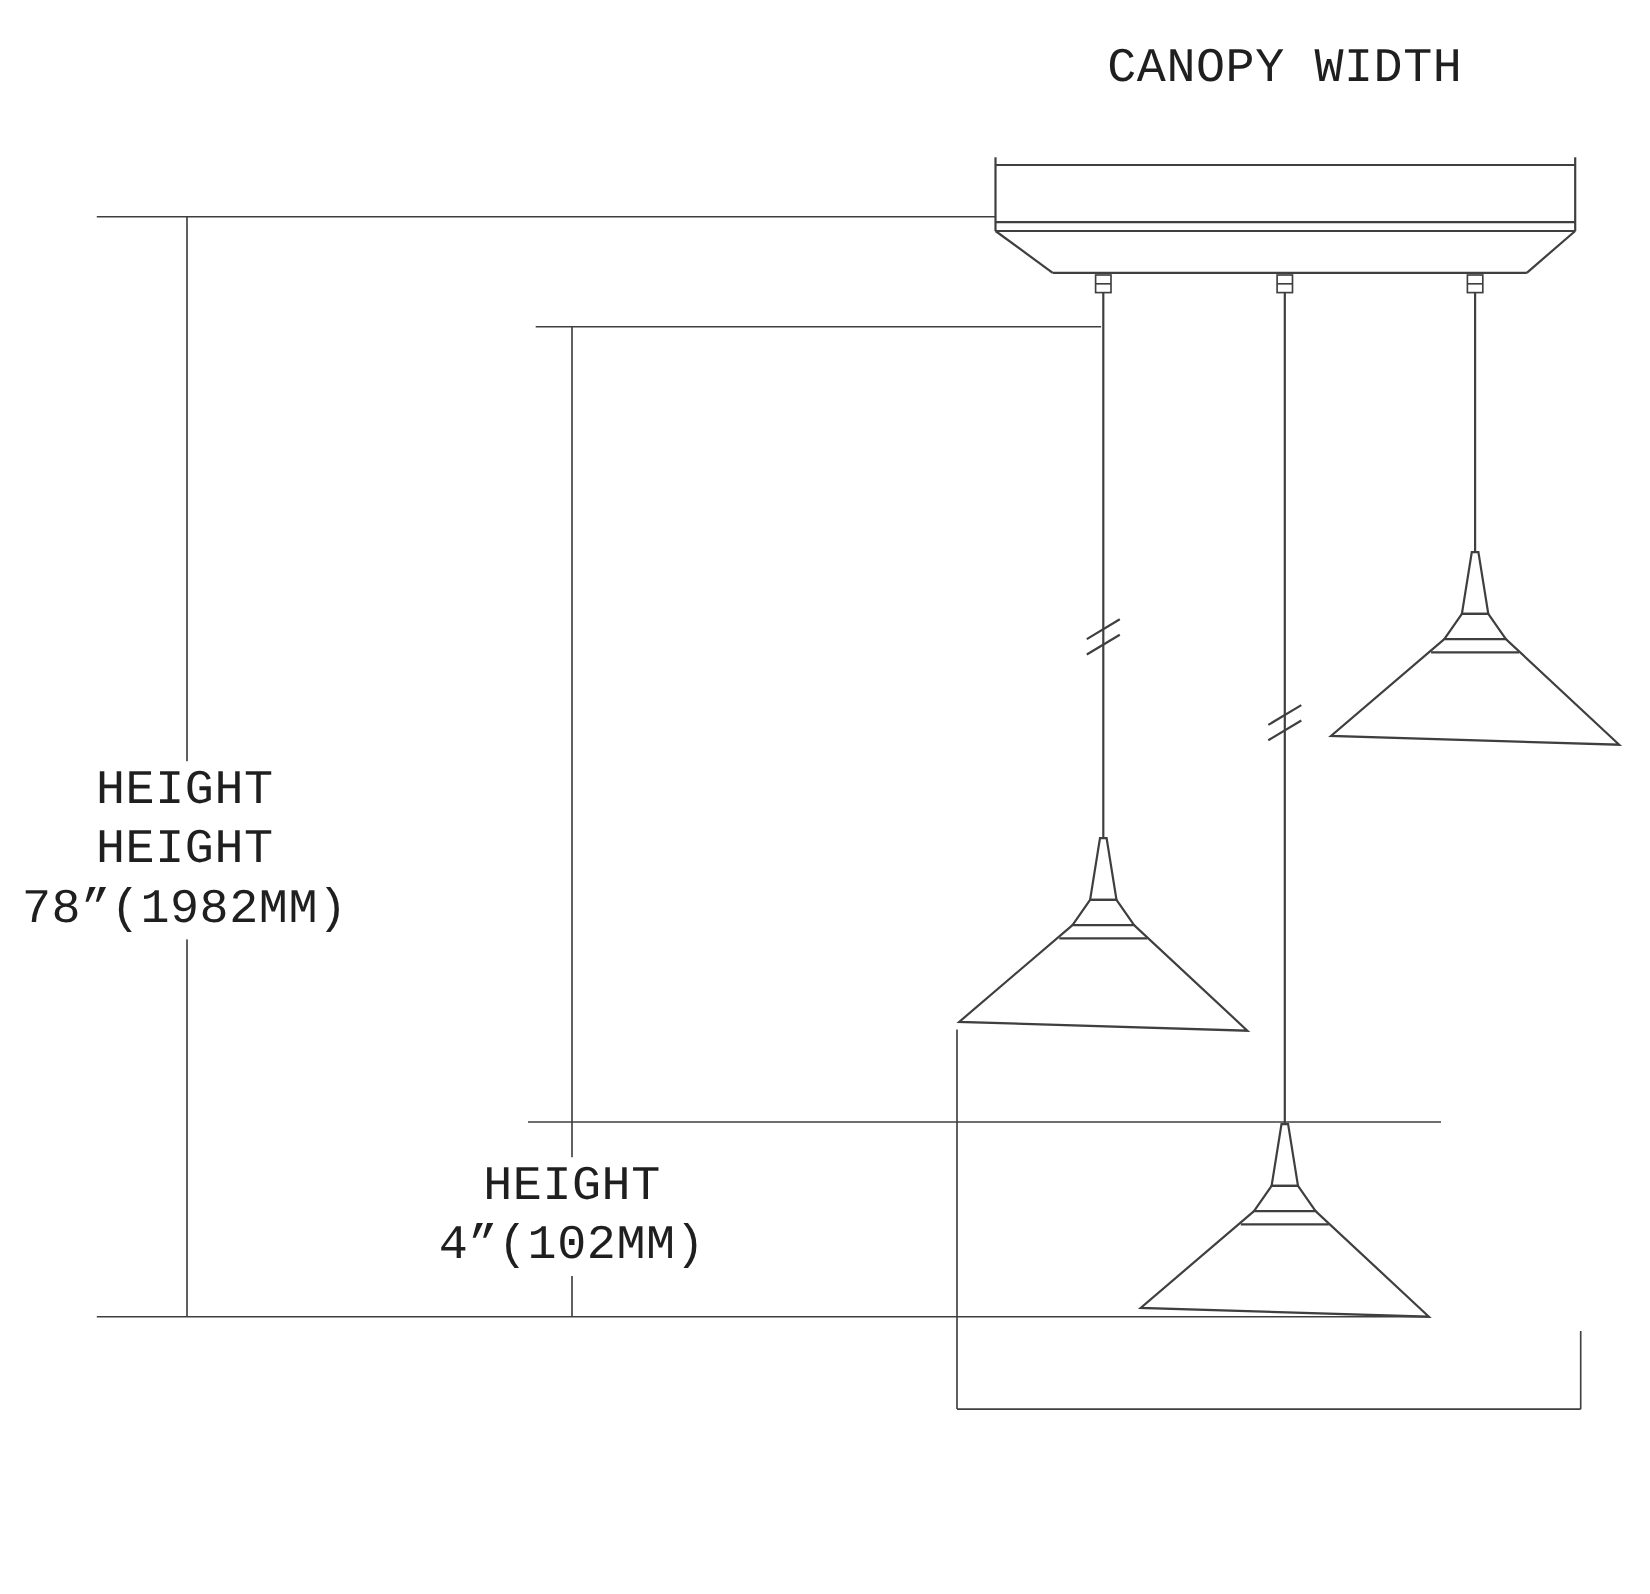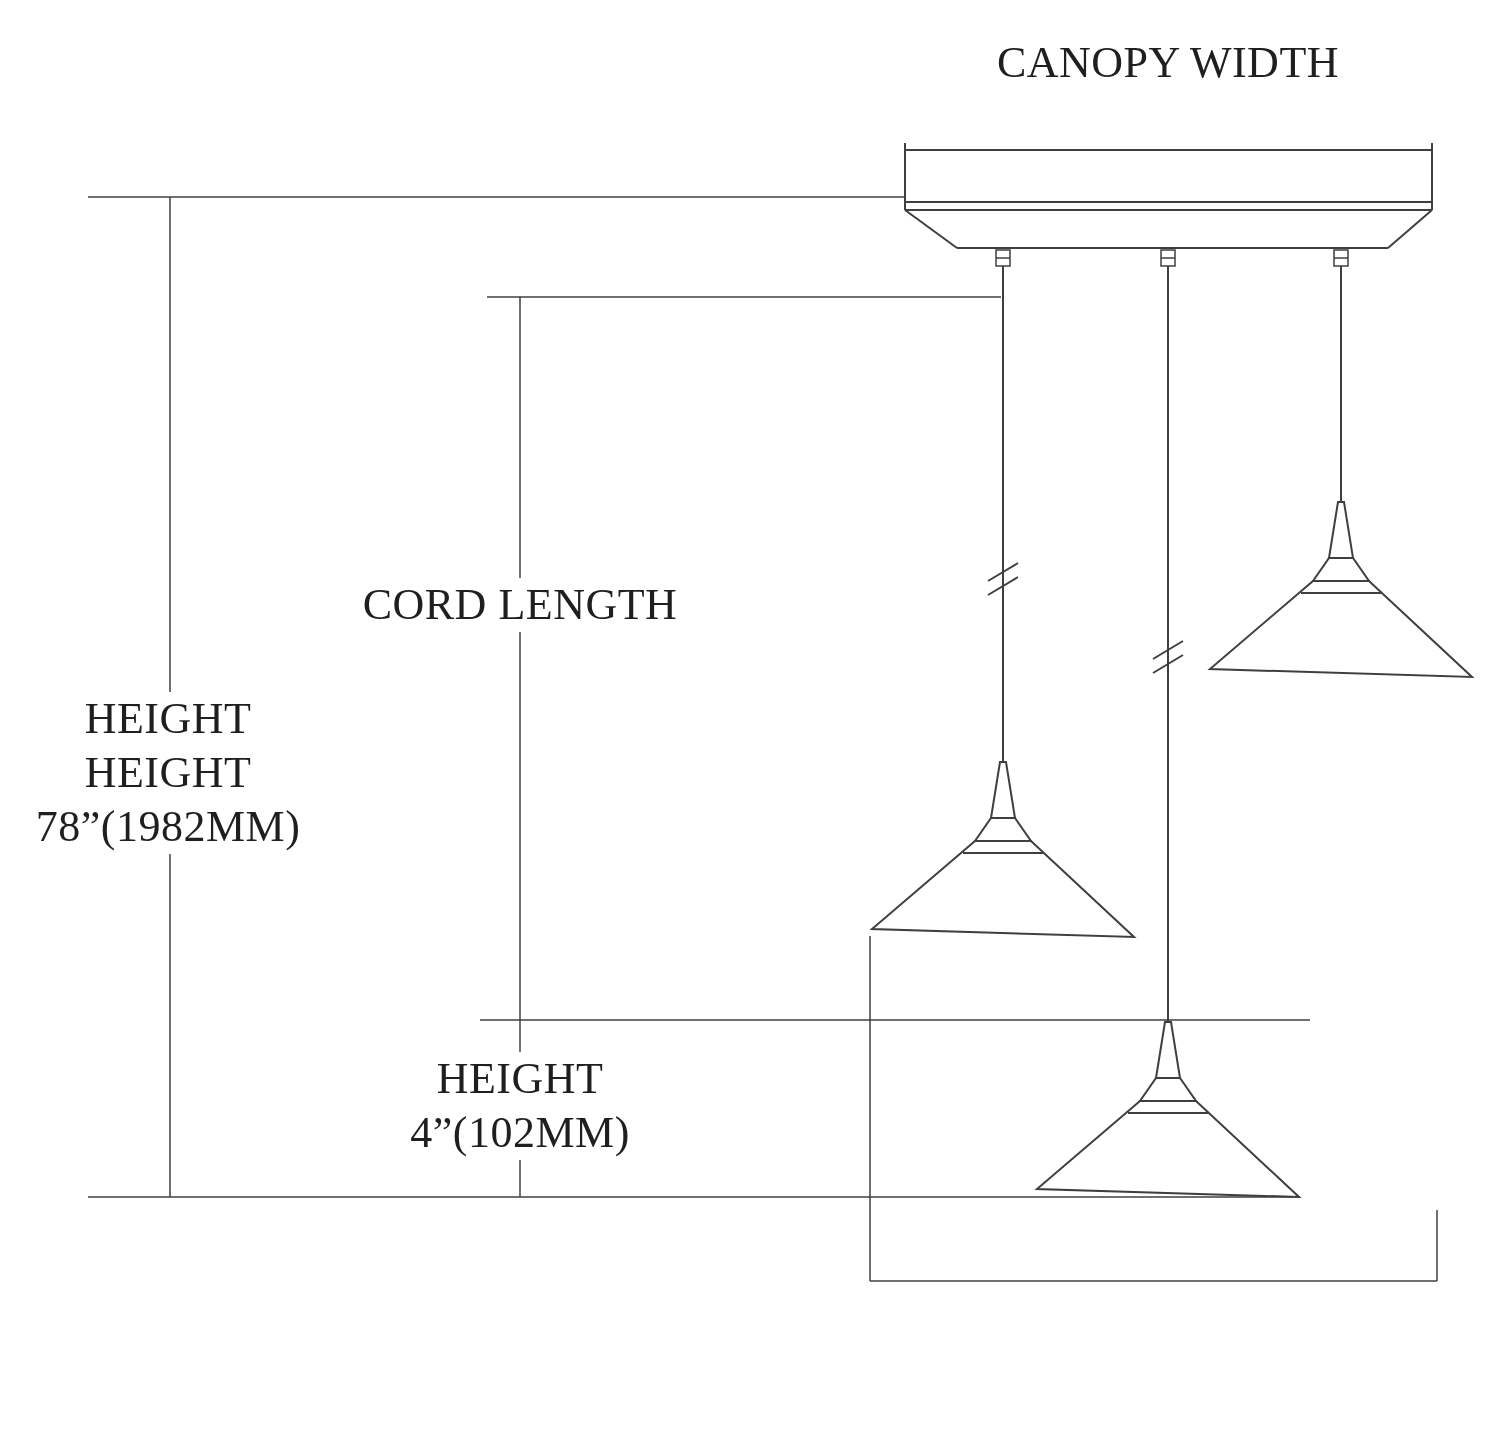--- a/index.html
+++ b/index.html
@@ -5,21 +5,21 @@
   html, body {
     margin: 0;
     padding: 0;
     background: #ffffff;
   }
   #stage {
     position: relative;
     width: 1500px;
     height: 1449px;
     background: #ffffff;
-    font-family: Liberation Serif, serif;
+    font-family: Liberation Mono, monospace;
     overflow: hidden;
   }
   #drawing {
     position: absolute;
     left: 0;
     top: 0;
   }
   .label {
     position: absolute;
     transform: translateX(-50%);
@@ -97,21 +97,20 @@
     <use href="#shade-shape" transform="translate(1341,502)"></use>
     <use href="#shade-shape" transform="translate(1003,762)"></use>
     <use href="#shade-shape" transform="translate(1168,1022)"></use>
   </svg>
 
   <div class="label" style="left:1168px; top:36px;">
     <div>CANOPY WIDTH</div>
   </div>
 
   <div class="label" style="left:520px; top:578px;">
-    <div>CORD LENGTH</div>
   </div>
 
   <div class="label" style="left:168px; top:692px;">
     <div>HEIGHT</div>
     <div>HEIGHT</div>
     <div>78”(1982MM)</div>
   </div>
 
   <div class="label" style="left:520px; top:1052px;">
     <div>HEIGHT</div>

